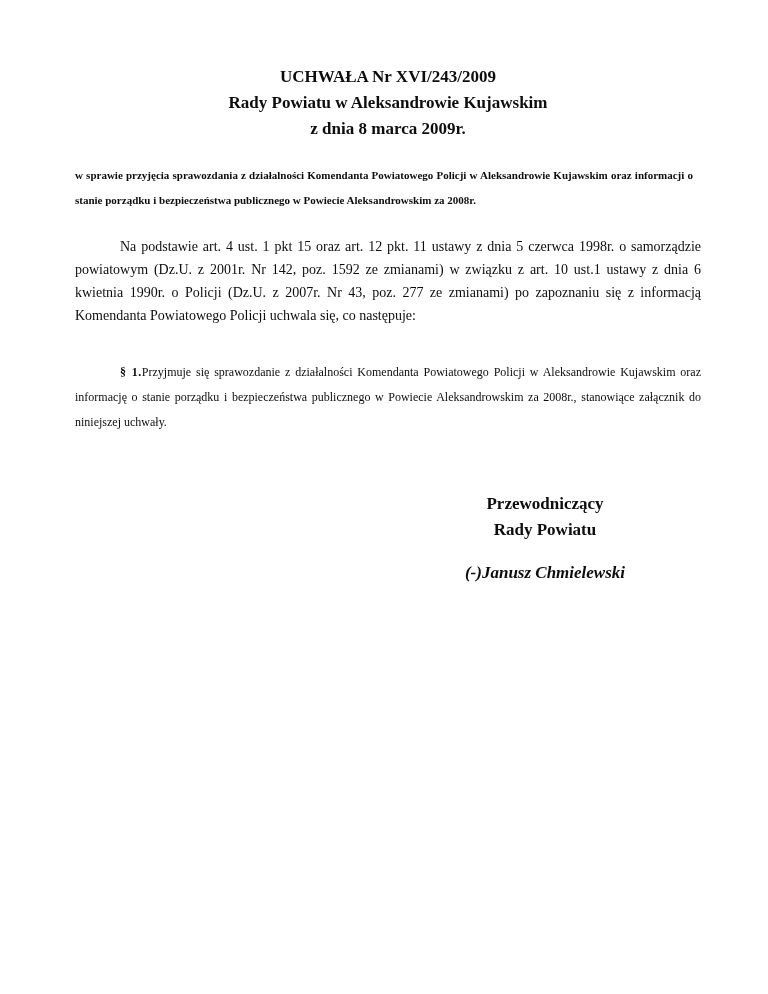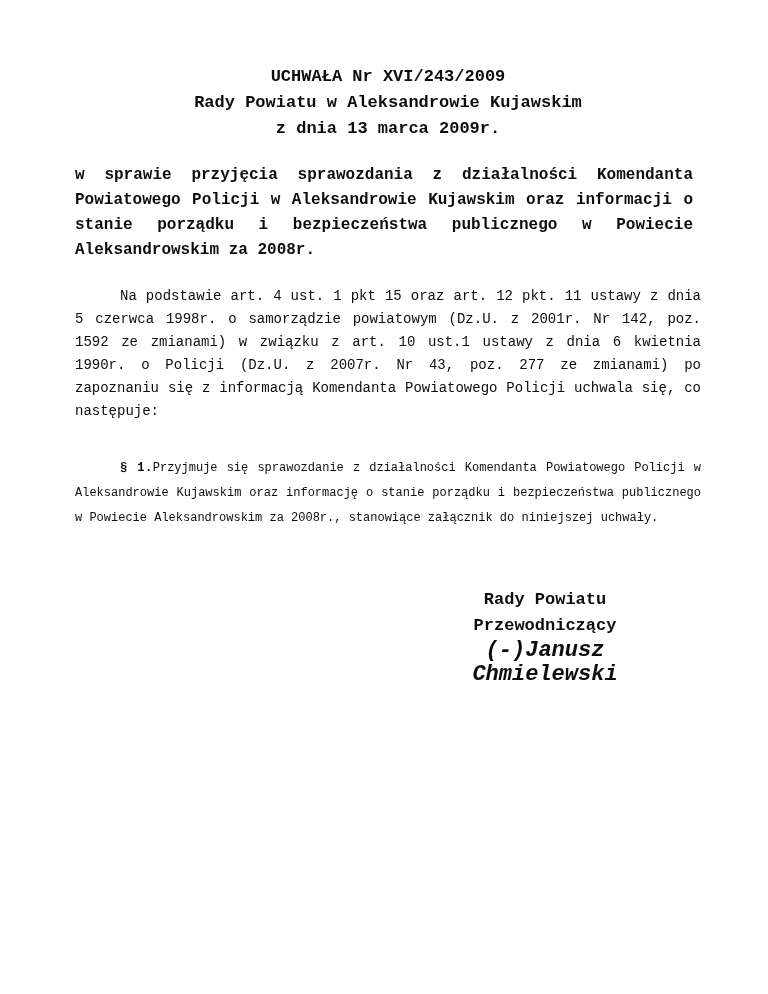--- a/index.html
+++ b/index.html
@@ -8,39 +8,39 @@
     padding: 0;
     background: #ffffff;
   }
   .page {
     position: relative;
     width: 768px;
     height: 994px;
     margin: 0 auto;
     background: #ffffff;
     color: #0d0d0d;
-    font-family: Liberation Mono, monospace;
+    font-family: Liberation Serif, serif;
     overflow: hidden;
     box-sizing: border-box;
     border-radius: 7px;
   }
   .content {
     box-sizing: border-box;
     padding: 64px 67px 0 75px;
   }
   .doc-header {
     text-align: center;
     font-weight: bold;
     font-size: 17px;
     line-height: 26px;
   }
   .subject {
     margin: 21px 8px 0 0;
     font-weight: bold;
-    font-size: 16px;
+    font-size: 11px;
     line-height: 25px;
     text-align: justify;
   }
   .legal {
     margin: 22px 0 0 0;
     font-size: 14px;
     line-height: 23px;
     text-align: justify;
     text-indent: 45px;
   }
@@ -67,46 +67,46 @@
     width: 250px;
     margin: 56px 31px 0 auto;
     text-align: center;
   }
   .sig-title {
     font-weight: bold;
     font-size: 17px;
     line-height: 26px;
   }
   .sig-name {
-    margin-top: 0;
+    margin-top: 18px;
     font-weight: bold;
     font-style: italic;
-    font-size: 22px;
+    font-size: 17px;
     line-height: 24px;
   }
 </style>
 </head>
 <body>
 
 <div class="page">
   <div class="content">
 
     <header class="doc-header">
       <div>UCHWAŁA Nr XVI/243/2009</div>
       <div>Rady Powiatu w Aleksandrowie Kujawskim</div>
-      <div>z dnia 13 marca 2009r.</div>
+      <div>z dnia 8 marca 2009r.</div>
     </header>
 
     <p class="subject">w sprawie przyjęcia sprawozdania z działalności Komendanta Powiatowego Policji w Aleksandrowie Kujawskim oraz informacji o stanie porządku i bezpieczeństwa publicznego w Powiecie Aleksandrowskim za 2008r.</p>
 
     <p class="legal">Na podstawie art. 4 ust. 1 pkt 15 oraz art. 12 pkt. 11 ustawy z dnia 5 czerwca 1998r. o samorządzie powiatowym (Dz.U. z 2001r. Nr 142, poz. 1592 ze zmianami) w związku z art. 10 ust.1 ustawy z dnia 6 kwietnia 1990r. o Policji (Dz.U. z 2007r. Nr 43, poz. 277 ze zmianami) po zapoznaniu się z informacją Komendanta Powiatowego Policji uchwala się, co następuje:</p>
 
     <p class="par par1"><span class="par-label">§ 1.</span><span>Przyjmuje się sprawozdanie z działalności Komendanta Powiatowego Policji w Aleksandrowie Kujawskim oraz informację o stanie porządku i bezpieczeństwa publicznego w Powiecie Aleksandrowskim za 2008r., stanowiące załącznik do niniejszej uchwały.</span></p>
 
 
     <div class="signature">
+      <div class="sig-title">Przewodniczący</div>
       <div class="sig-title">Rady Powiatu</div>
-      <div class="sig-title">Przewodniczący</div>
       <div class="sig-name">(-)Janusz Chmielewski</div>
     </div>
 
   </div>
 </div>
 
 </body></html>

